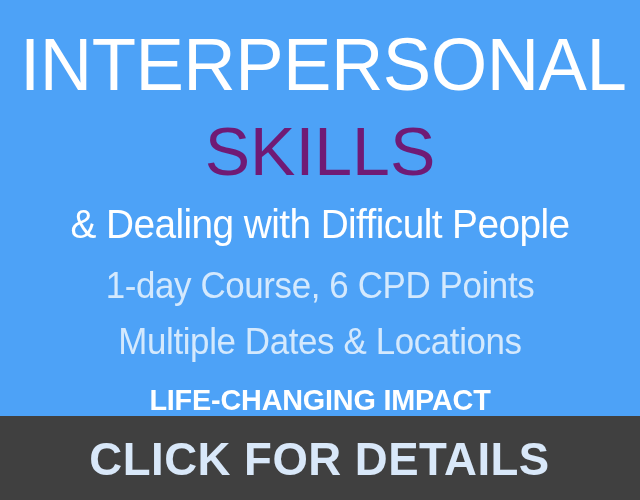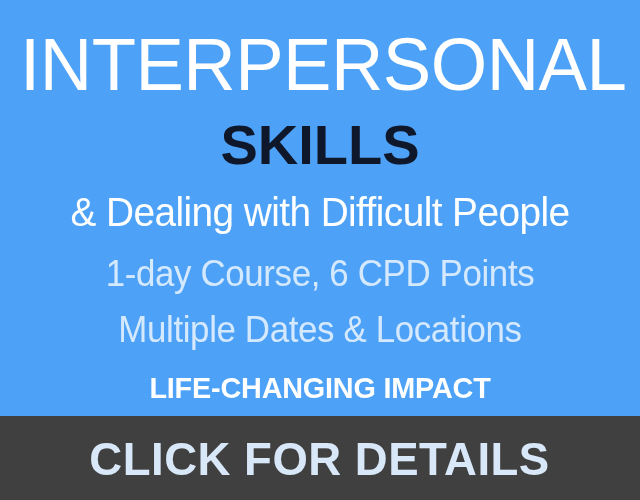--- a/index.html
+++ b/index.html
@@ -47,24 +47,24 @@
     font-size: 74px;
     line-height: 1;
     letter-spacing: -0.5px;
     white-space: nowrap;
     text-align: center;
     margin-top: 28px;
     transform: scaleX(0.98);
   }
 
   .headline-secondary {
-    color: #0f172a;
+    color: #701a75;
     font-family: "Liberation Sans", sans-serif;
-    font-weight: 700;
-    font-size: 56px;
+    font-weight: 400;
+    font-size: 68px;
     line-height: 1;
     letter-spacing: 0px;
     white-space: nowrap;
     text-align: center;
     margin-top: 15px;
   }
 
   .subhead {
     color: #ffffff;
     font-family: "Liberation Sans", sans-serif;

